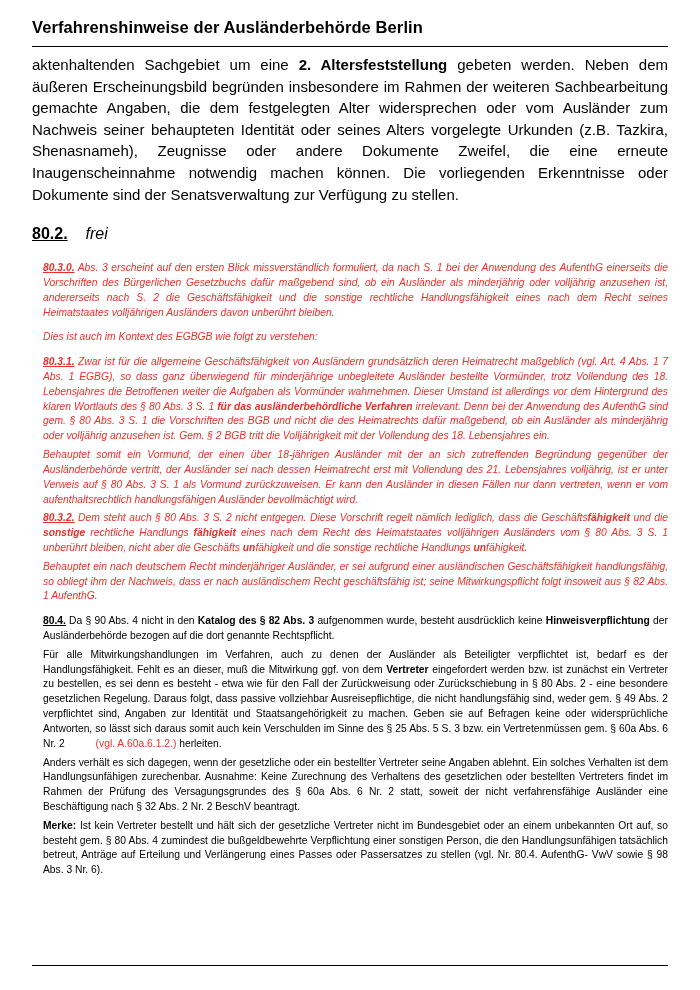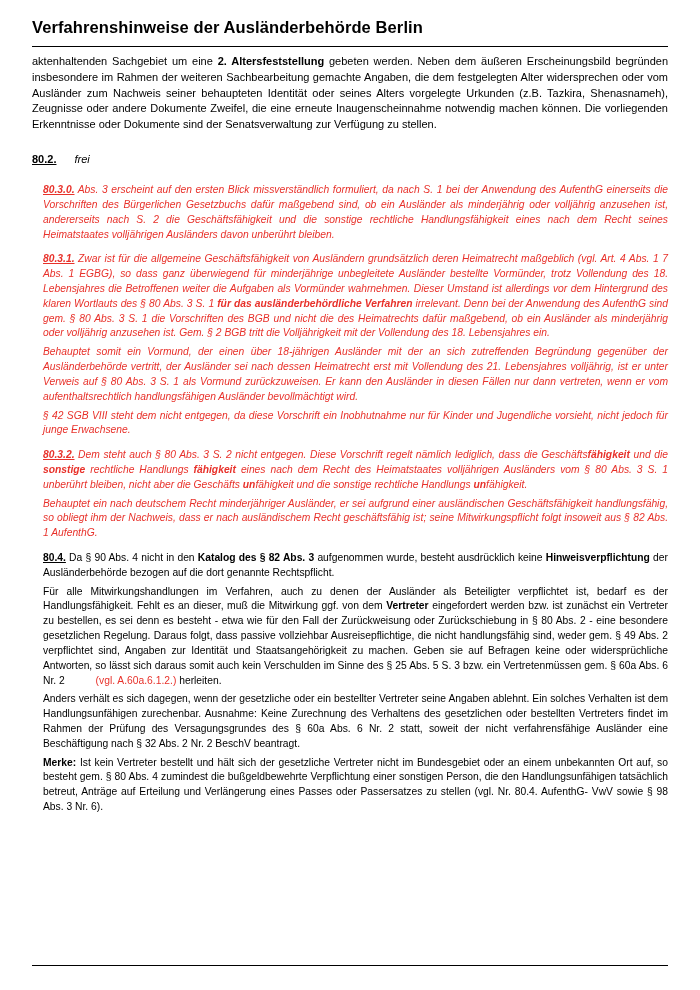--- a/index.html
+++ b/index.html
@@ -29,21 +29,21 @@
     letter-spacing: 0.1px;
     margin: 0 0 9px 0;
     color: #000;
   }
   .rule {
     border: 0;
     border-top: 1px solid #000;
     margin: 0 0 7px 0;
   }
   .body-text {
-    font-size: 11px;
+    font-size: 15px;
     line-height: 1.44;
     text-align: justify;
     margin: 0 0 9px 0;
     color: #000;
   }
   .red {
     color: #e8312a;
     padding-left: 28px;
   }
   .red-italic {
@@ -60,21 +60,21 @@
     font-weight: bold;
   }
   .sec-block {
     font-size: 10.3px;
     line-height: 1.44;
     text-align: justify;
     margin: 0 0 10px 11px;
   }
   .sec-80-2 {
     margin: 20px 0 18px 0;
-    font-size: 11px;
+    font-size: 16px;
   }
   .sec-80-2 .lbl {
     font-weight: bold;
     text-decoration: underline;
   }
   .sec-80-2 .val {
     font-style: italic;
     margin-left: 18px;
   }
   .tight {
@@ -108,26 +108,26 @@
 
   <p class="body-text"><span>aktenhaltenden Sachgebiet um eine </span><span class="b">2. Altersfeststellung</span><span> gebeten werden. Neben dem äußeren Erscheinungsbild begründen insbesondere im Rahmen der weiteren Sachbearbeitung gemachte Angaben, die dem festgelegten Alter widersprechen oder vom Ausländer zum Nachweis seiner behaupteten Identität oder seines Alters vorgelegte Urkunden (z.B. Tazkira, Shenasnameh), Zeugnisse oder andere Dokumente Zweifel, die eine erneute Inaugenscheinnahme notwendig machen können. Die vorliegenden Erkenntnisse oder Dokumente sind der Senatsverwaltung zur Verfügung zu stellen.</span></p>
 
 
   <div class="sec-80-2">
     <span class="lbl">80.2.</span><span class="val">frei</span>
   </div>
 
   <p class="sec-block red-italic"><span class="sec-num u">80.3.0.</span> <span>Abs. 3 erscheint auf den ersten Blick missverständlich formuliert, da nach S. 1 bei der Anwendung des AufenthG einerseits die Vorschriften des Bürgerlichen Gesetzbuchs dafür maßgebend sind, ob ein Ausländer als minderjährig oder volljährig anzusehen ist, andererseits nach S. 2 die Geschäftsfähigkeit und die sonstige rechtliche Handlungsfähigkeit eines nach dem Recht seines Heimatstaates volljährigen Ausländers davon unberührt bleiben.</span></p>
 
+  <p class="sec-block red-italic">Dies ist auch im Kontext des EGBGB wie folgt zu verstehen:</p>
 
   <p class="sec-block red-italic tight"><span class="sec-num u">80.3.1.</span> <span>Zwar ist für die allgemeine Geschäftsfähigkeit von Ausländern grundsätzlich deren Heimatrecht maßgeblich (vgl. Art. 4 Abs. 1 7 Abs. 1 EGBG), so dass ganz überwiegend für minderjährige unbegleitete Ausländer bestellte Vormünder, trotz Vollendung des 18. Lebensjahres die Betroffenen weiter die Aufgaben als Vormünder wahrnehmen. Dieser Umstand ist allerdings vor dem Hintergrund des klaren Wortlauts des § 80 Abs. 3 S. 1 </span><span class="b">für das ausländerbehördliche Verfahren</span><span> irrelevant. Denn bei der Anwendung des AufenthG sind gem. § 80 Abs. 3 S. 1 die Vorschriften des BGB und nicht die des Heimatrechts dafür maßgebend, ob ein Ausländer als minderjährig oder volljährig anzusehen ist. Gem. § 2 BGB tritt die Volljährigkeit mit der Vollendung des 18. Lebensjahres ein.</span></p>
 
   <p class="sec-block red-italic tight">Behauptet somit ein Vormund, der einen über 18-jährigen Ausländer mit der an sich zutreffenden Begründung gegenüber der Ausländerbehörde vertritt, der Ausländer sei nach dessen Heimatrecht erst mit Vollendung des 21. Lebensjahres volljährig, ist er unter Verweis auf § 80 Abs. 3 S. 1 als Vormund zurückzuweisen. Er kann den Ausländer in diesen Fällen nur dann vertreten, wenn er vom aufenthaltsrechtlich handlungsfähigen Ausländer bevollmächtigt wird.</p>
 
-  <p class="sec-block red-italic">§ 42 SGB VIII steht dem nicht entgegen, da diese Vorschrift ein Inobhutnahme nur für Kinder und Jugendliche vorsieht, nicht jedoch für junge Erwachsene.</p>
 
   <p class="sec-block red-italic tight"><span class="sec-num u">80.3.2.</span> <span>Dem steht auch § 80 Abs. 3 S. 2 nicht entgegen. Diese Vorschrift regelt nämlich lediglich, dass die Geschäfts</span><span class="b">fähigkeit</span><span> und die </span><span class="b">sonstige</span><span> rechtliche Handlungs </span><span class="b">fähigkeit</span><span> eines nach dem Recht des Heimatstaates volljährigen Ausländers vom § 80 Abs. 3 S. 1 unberührt bleiben, nicht aber die Geschäfts </span><span class="b">un</span><span>fähigkeit und die sonstige rechtliche Handlungs </span><span class="b">un</span><span>fähigkeit.</span></p>
 
 
 
   <p class="sec-block red-italic">Behauptet ein nach deutschem Recht minderjähriger Ausländer, er sei aufgrund einer ausländischen Geschäftsfähigkeit handlungsfähig, so obliegt ihm der Nachweis, dass er nach ausländischem Recht geschäftsfähig ist; seine Mitwirkungspflicht folgt insoweit aus § 82 Abs. 1 AufenthG.</p>
 
   <p class="sec-block tight"><span class="sec-num u">80.4.</span><span> Da § 90 Abs. 4 nicht in den </span><span class="b">Katalog des § 82 Abs. 3</span><span> aufgenommen wurde, besteht ausdrücklich keine </span><span class="b">Hinweisverpflichtung</span><span> der Ausländerbehörde bezogen auf die dort genannte Rechtspflicht.</span></p>
 
   <p class="sec-block tight"><span>Für alle Mitwirkungshandlungen im Verfahren, auch zu denen der Ausländer als Beteiligter verpflichtet ist, bedarf es der Handlungsfähigkeit. Fehlt es an dieser, muß die Mitwirkung ggf. von dem </span><span class="b">Vertreter</span><span> eingefordert werden bzw. ist zunächst ein Vertreter zu bestellen, es sei denn es besteht - etwa wie für den Fall der Zurückweisung oder Zurückschiebung in § 80 Abs. 2 - eine besondere gesetzlichen Regelung. Daraus folgt, dass passive vollziehbar Ausreisepflichtige, die nicht handlungsfähig sind, weder gem. § 49 Abs. 2 verpflichtet sind, Angaben zur Identität und Staatsangehörigkeit zu machen. Geben sie auf Befragen keine oder widersprüchliche Antworten, so lässt sich daraus somit auch kein Verschulden im Sinne des § 25 Abs. 5 S. 3 bzw. ein Vertretenmüssen gem. § 60a Abs. 6 Nr. 2 </span><span class="red">(vgl. A.60a.6.1.2.)</span><span> herleiten.</span></p>

